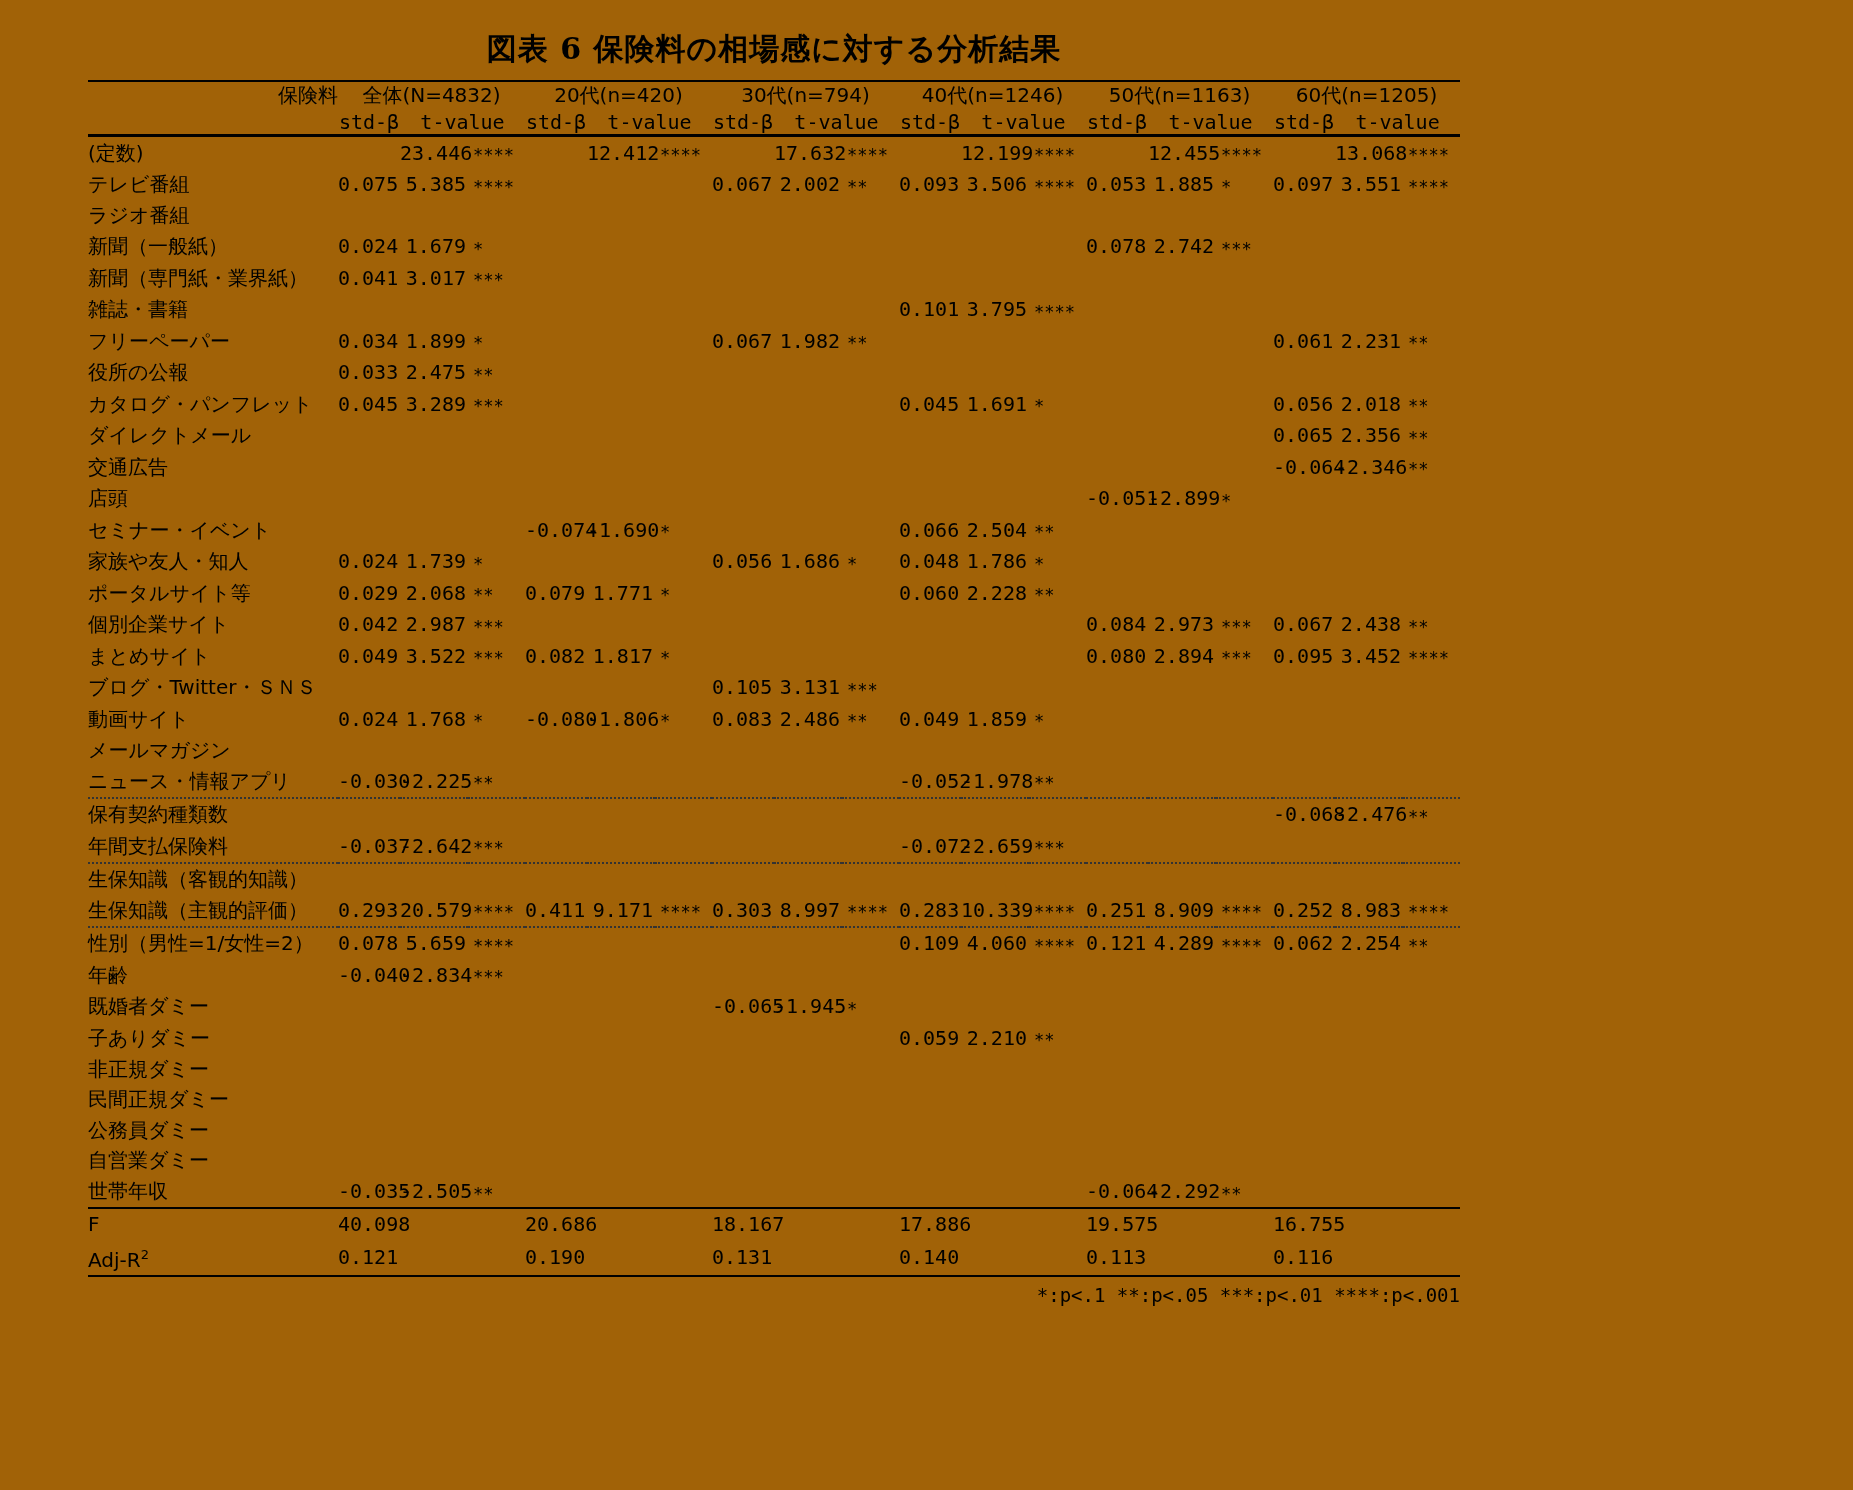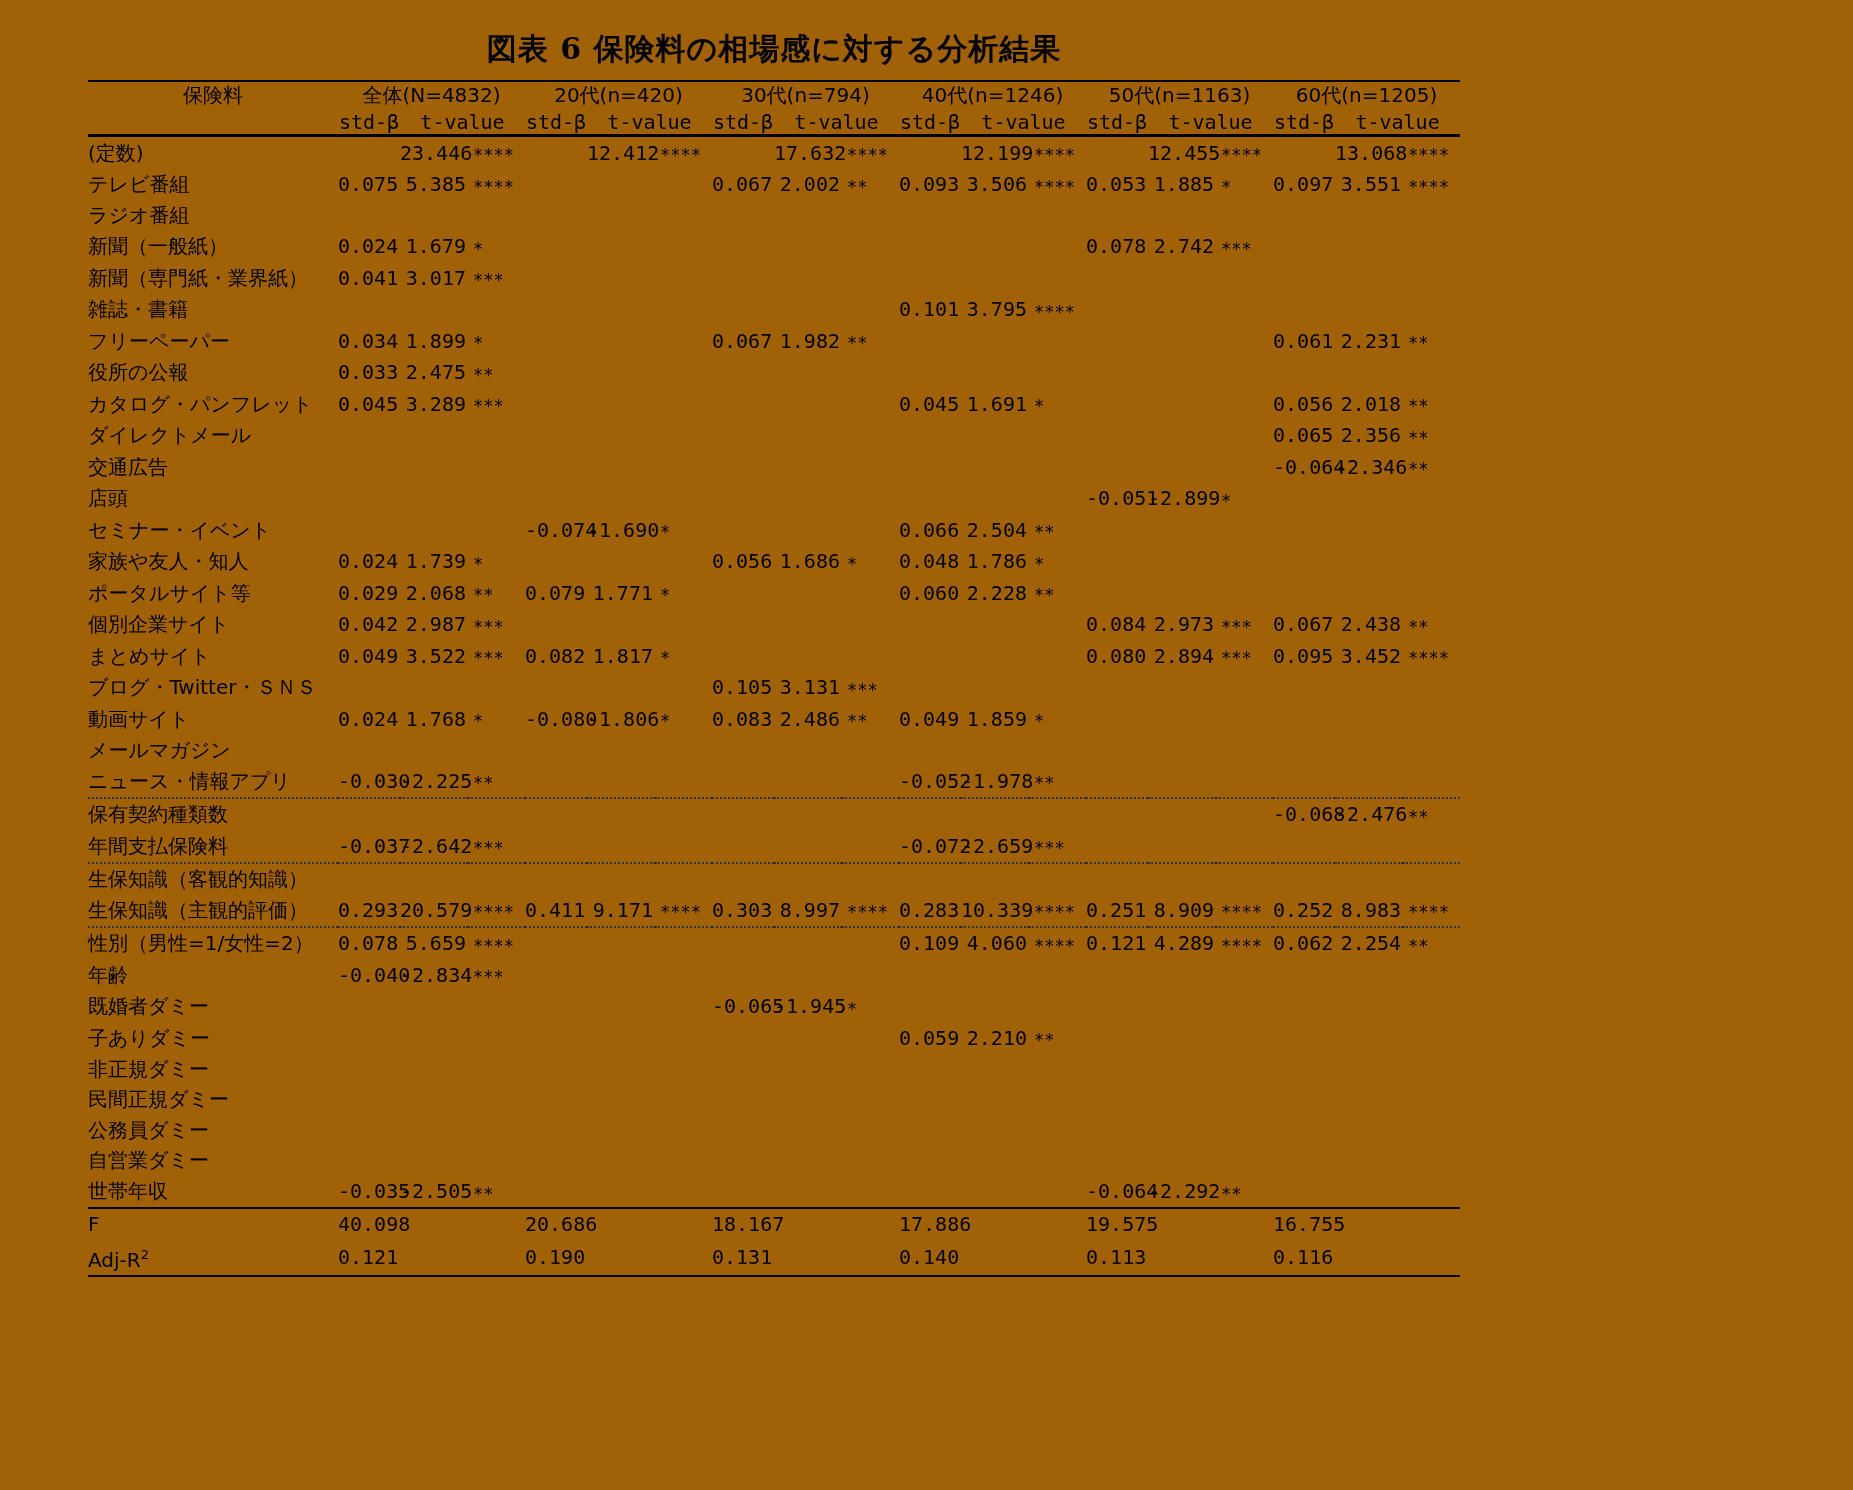--- a/index.html
+++ b/index.html
@@ -23,21 +23,21 @@
   col.c-lab { width:250px; }
   col.c-b { width:62px; }
   col.c-t { width:68px; }
   col.c-s { width:57px; }
   tr.ghead th {
     border-top:2px solid #000;
     font-weight:normal; height:27px; padding:0; white-space:nowrap;
     font-family:"DejaVu Sans","Liberation Sans",sans-serif; font-size:20px;
     vertical-align:middle;
   }
-  tr.ghead th.corner { text-align:center; }
+  tr.ghead th.corner { text-align:right; }
   tr.ghead th.grp { text-align:center; }
   tr.shead th {
     border-bottom:3px solid #000;
     font-weight:normal; height:25px; padding:0; text-align:center;
     font-size:20px; white-space:nowrap; vertical-align:middle;
   }
   tbody td {
     height:30.5px; padding:0; white-space:nowrap; vertical-align:middle;
     overflow:visible; line-height:30.5px;
   }
@@ -866,14 +866,15 @@
             <td class="b">0.113</td>
             <td class="t"></td>
             <td class="s"></td>
             <td class="b">0.116</td>
             <td class="t"></td>
             <td class="s"></td>
           </tr>
         </tbody>
     </table>
 
+    <div class="footnote">*:p&lt;.1 **:p&lt;.05 ***:p&lt;.01 ****:p&lt;.001</div>
   </div>
 </div>
 
 </body></html>

